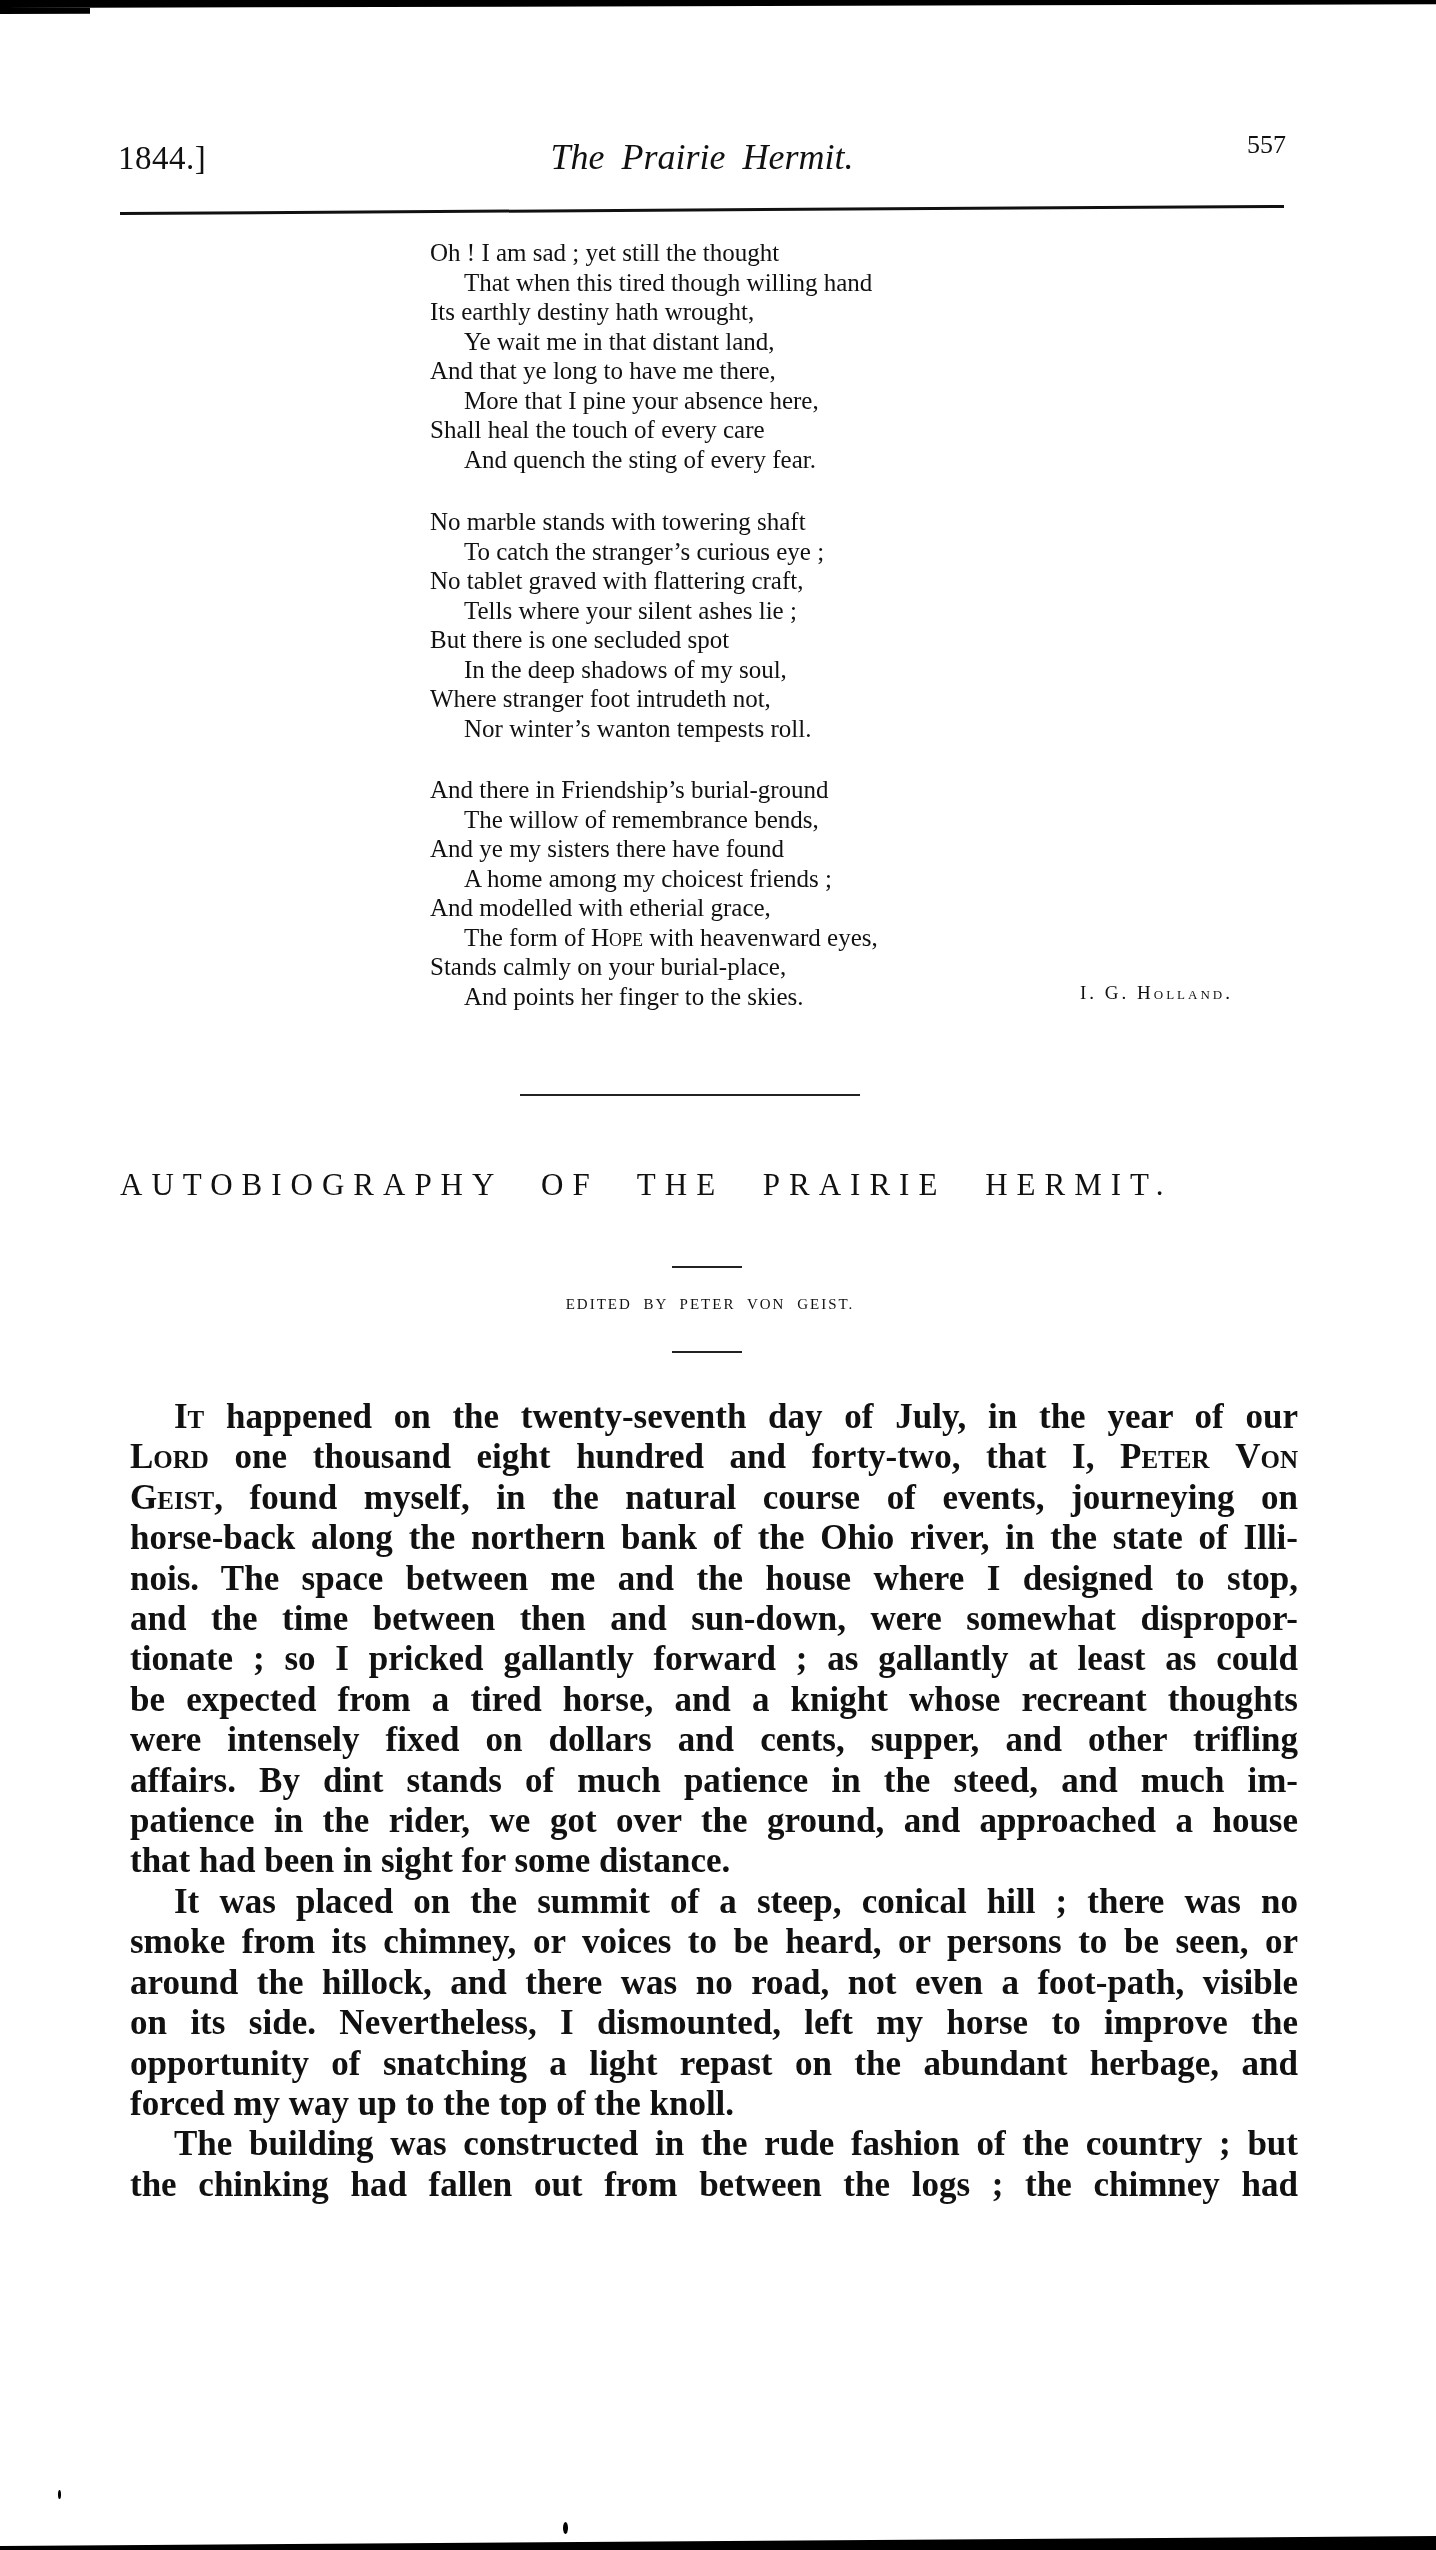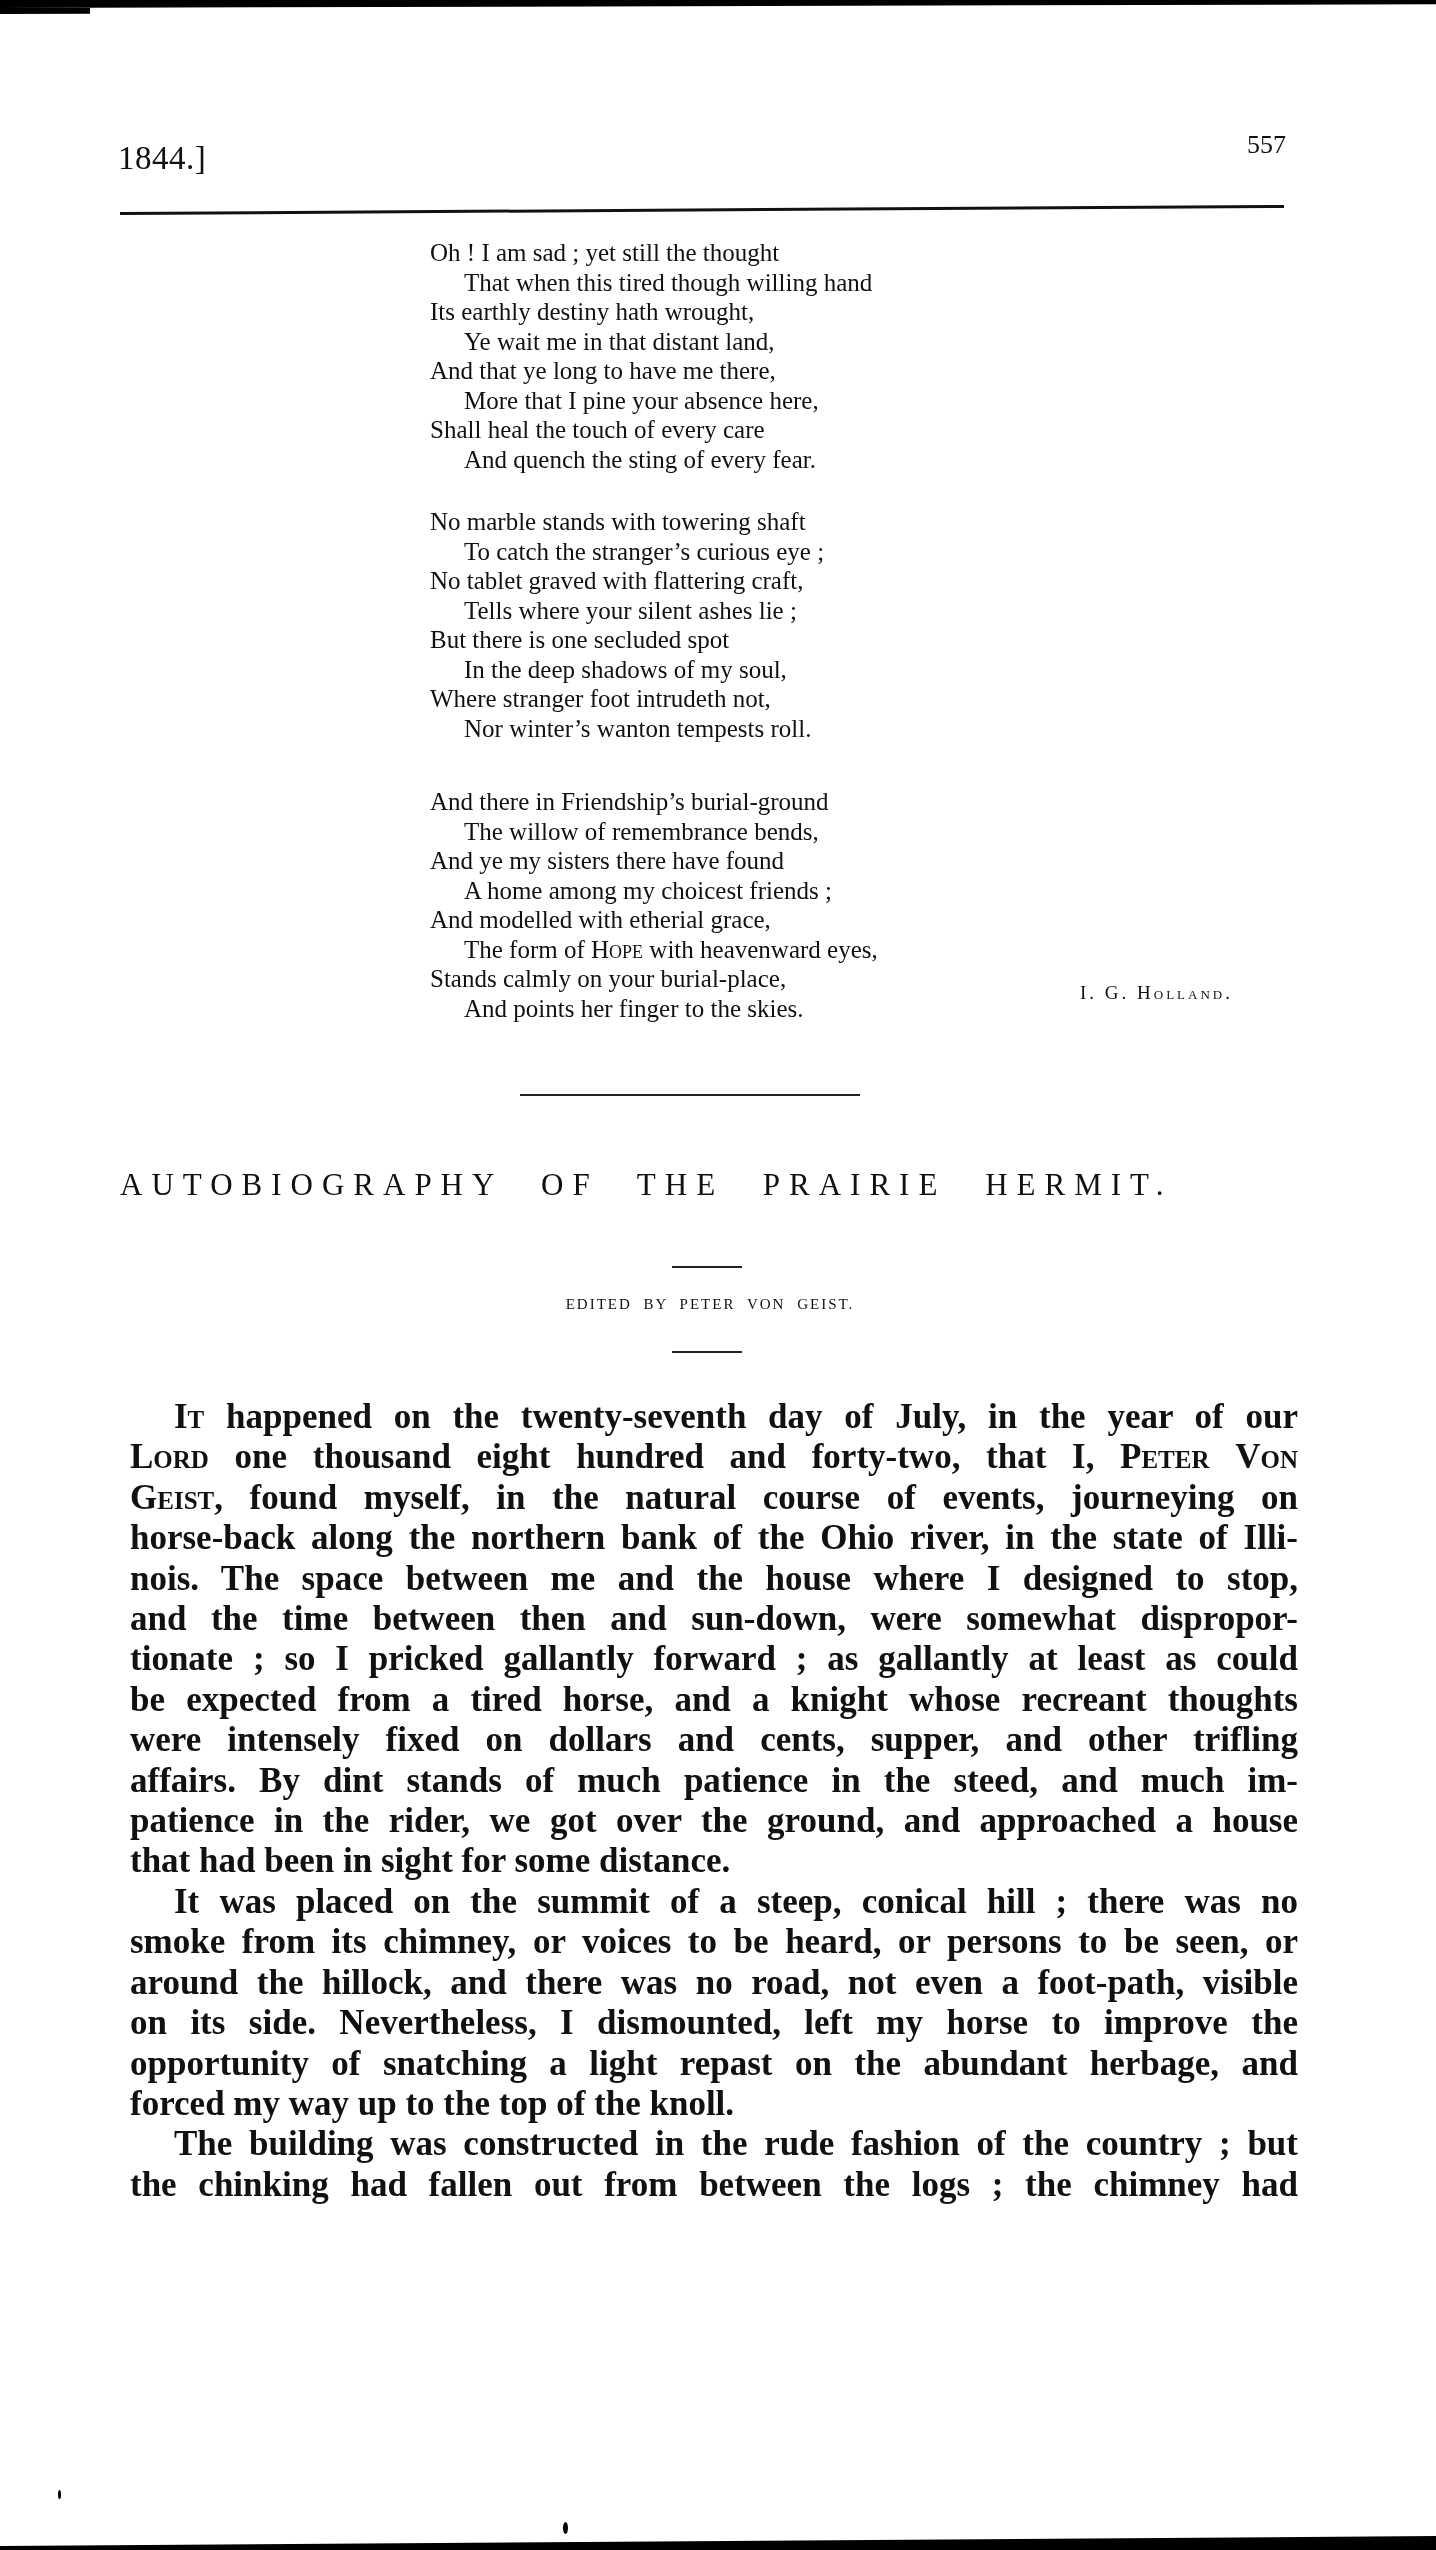--- a/index.html
+++ b/index.html
@@ -12,21 +12,21 @@
   .rh-year { position: absolute; left: 0; top: 10px; font-size: 33px; letter-spacing: 0.5px; }
   .rh-title { position: absolute; left: 0; right: 0; top: 6px; text-align: center; font-style: italic; font-size: 36px; word-spacing: 8px; }
   .rh-page { position: absolute; right: 0; top: 0; font-size: 26px; }
   .rule-head { position: absolute; top: 212px; left: 120px; width: 1164px; height: 3px; background: #111; transform: rotate(-0.35deg); transform-origin: left; }
 
   .poem { position: absolute; left: 430px; font-size: 25px; line-height: 29.5px; }
   .poem .ln { white-space: nowrap; }
   .poem .ln.ind { padding-left: 34px; }
   .stanza1 { top: 238px; }
   .stanza2 { top: 507px; }
-  .stanza3 { top: 775px; margin-top: 12px; }
+  .stanza3 { top: 775px; }
   .sc { font-variant: small-caps; }
   .signature { position: absolute; left: 1080px; top: 982px; font-size: 19px; letter-spacing: 3px; font-variant: small-caps; }
 
   .sep-long { position: absolute; left: 520px; top: 1094px; width: 340px; height: 2px; background: #222; }
   .article-title { position: absolute; left: 120px; width: 1180px; top: 1167px; text-align: left; font-size: 31px; letter-spacing: 9px; word-spacing: 22px; }
   .sep-short { position: absolute; left: 672px; width: 70px; height: 2px; background: #222; }
   .sep-short.a { top: 1266px; }
   .sep-short.b { top: 1351px; }
   .byline { position: absolute; left: 120px; width: 1180px; top: 1296px; text-align: center; font-size: 15px; letter-spacing: 2px; word-spacing: 6px; }
 
@@ -38,20 +38,21 @@
 
   .speck { position: absolute; background: #000; border-radius: 50%; }
 </style>
 </head>
 <body>
 
 <div class="scan-edge-top"></div>
 
 <header class="running-head">
   <span class="rh-year">1844.]</span>
+  <span class="rh-title">The Prairie Hermit.</span>
   <span class="rh-page">557</span>
 </header>
 <div class="rule-head"></div>
 
 <section class="poem stanza1">
   <div class="ln">Oh ! I am sad ; yet still the thought</div>
   <div class="ln ind">That when this tired though willing hand</div>
   <div class="ln">Its earthly destiny hath wrought,</div>
   <div class="ln ind">Ye wait me in that distant land,</div>
   <div class="ln">And that ye long to have me there,</div>

